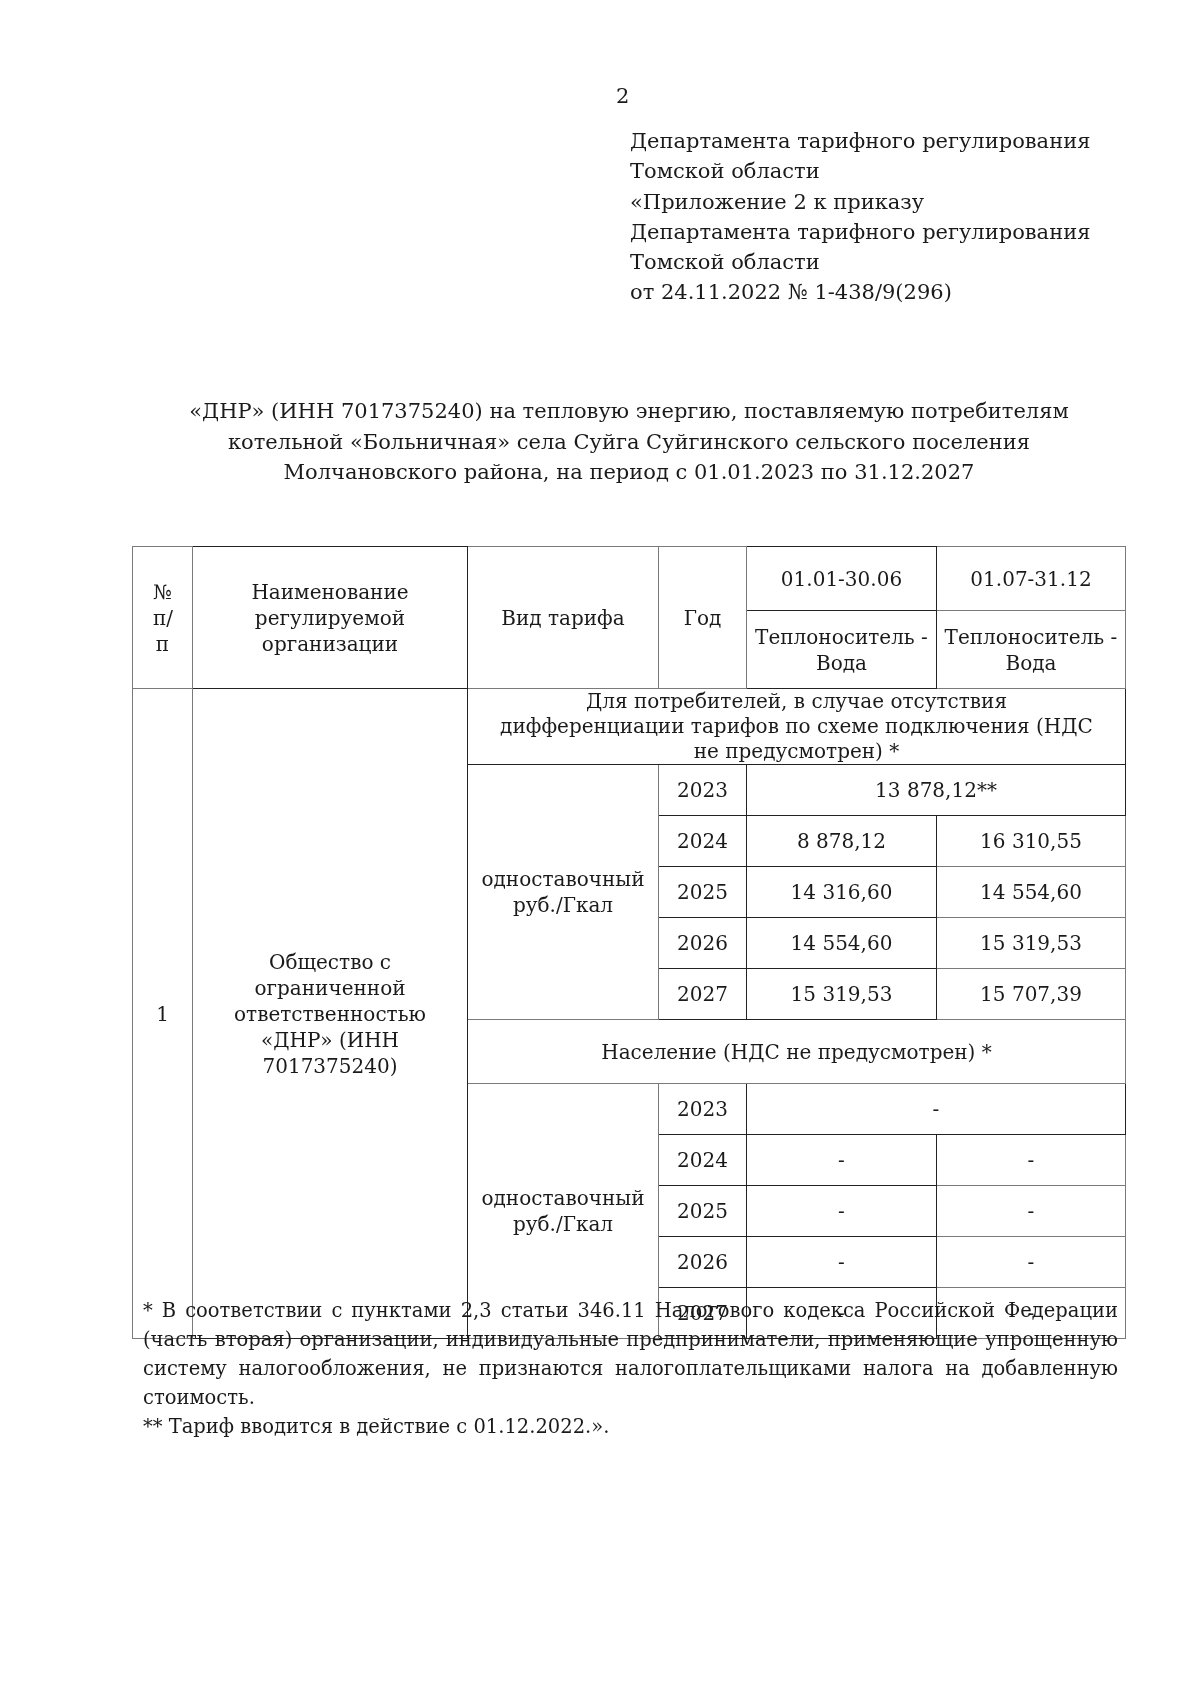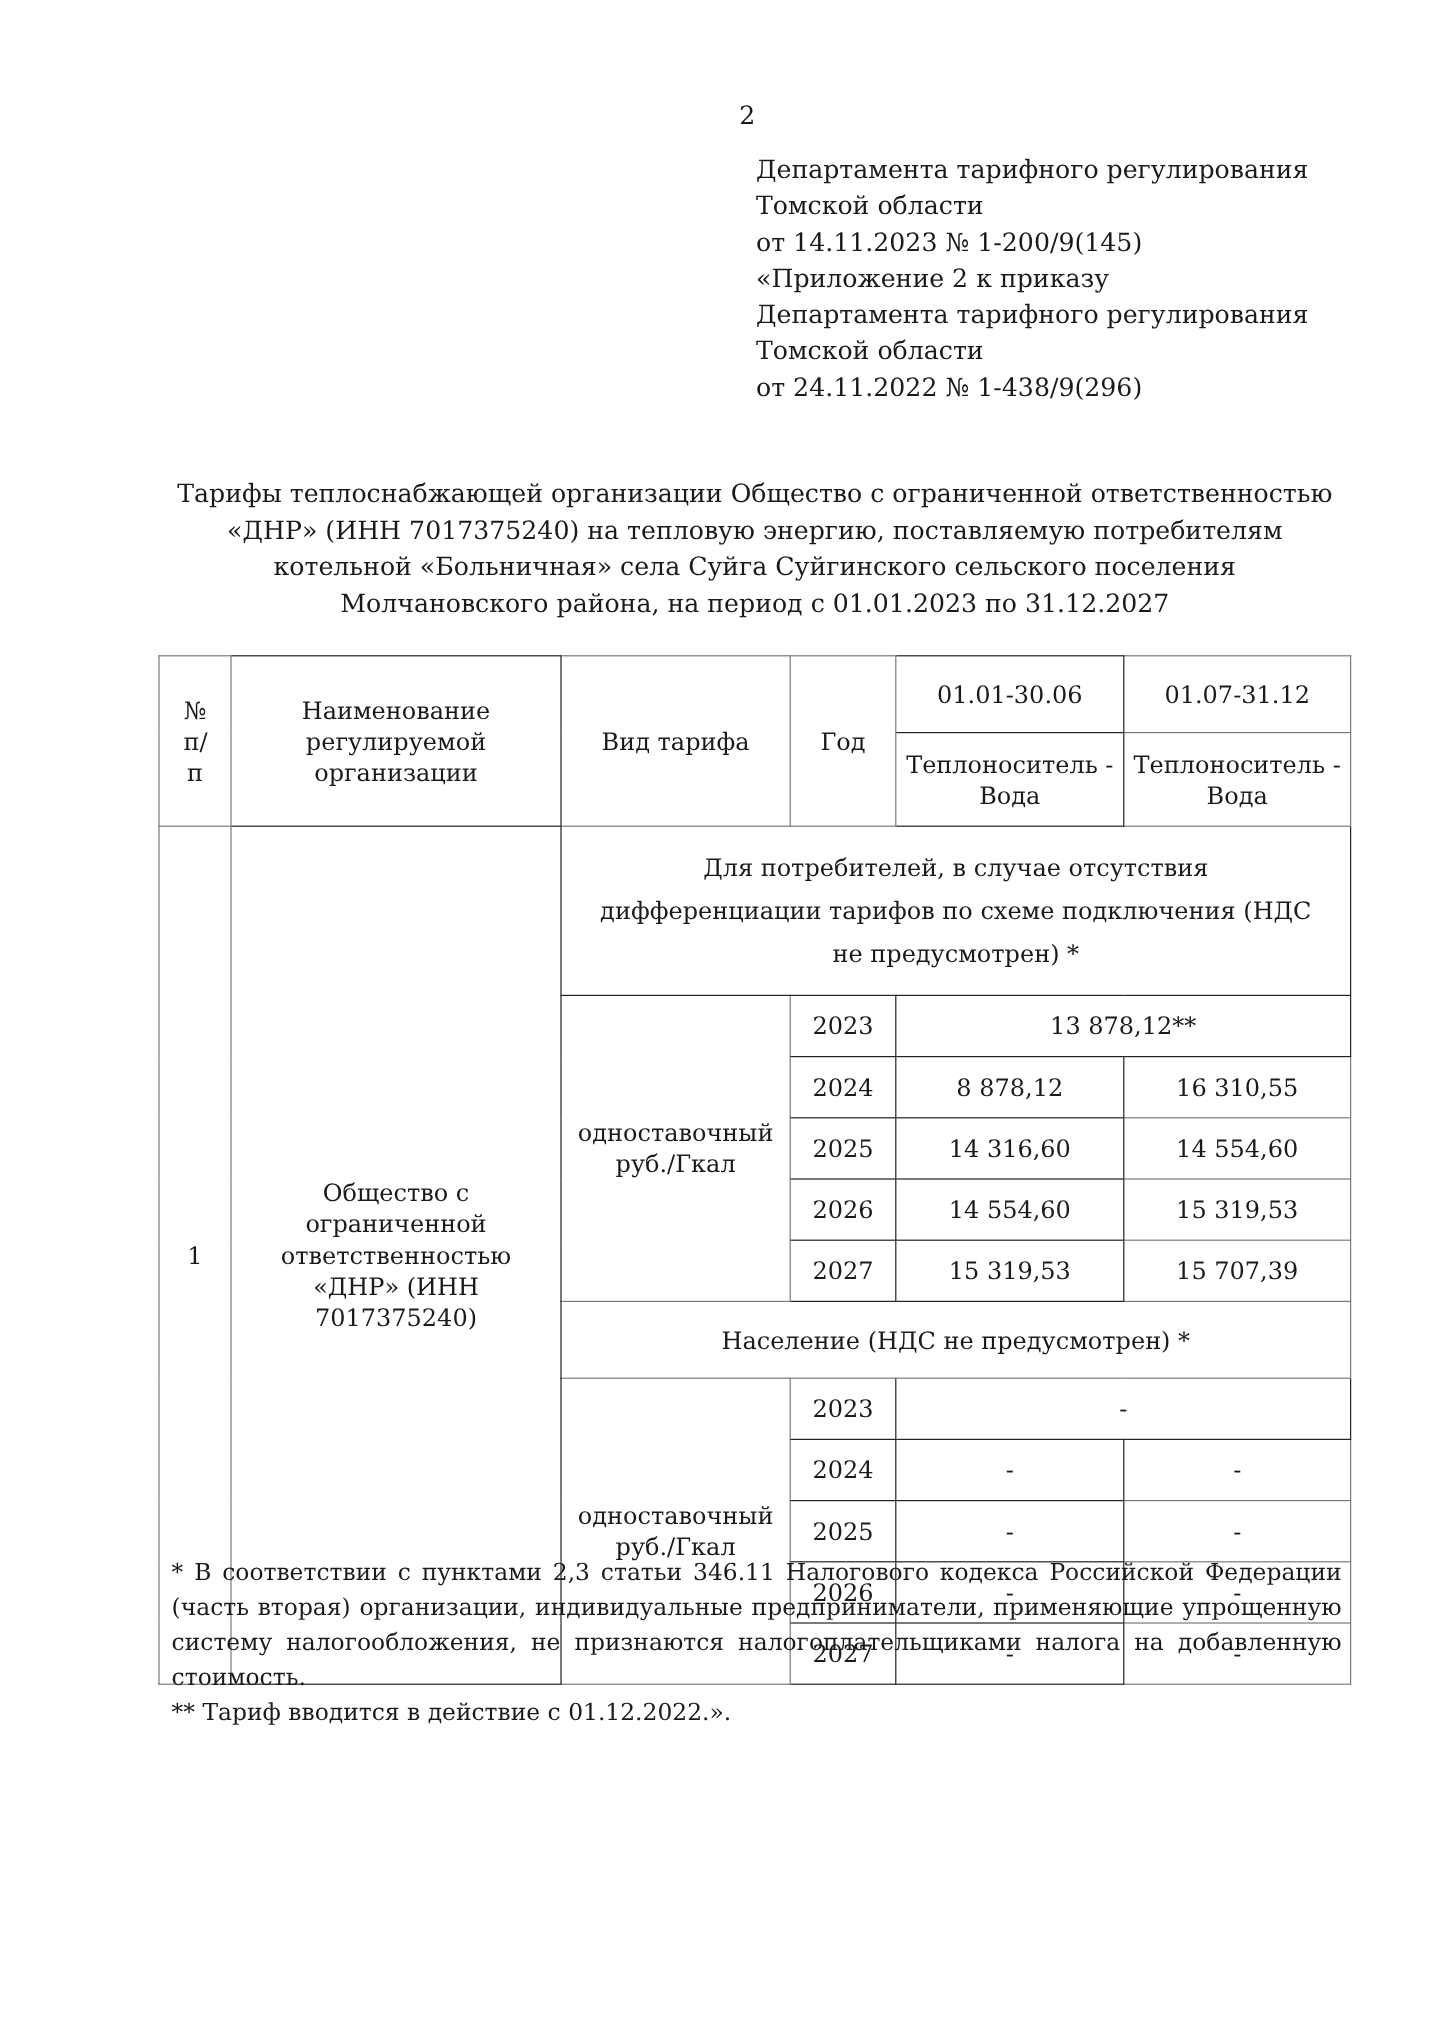--- a/index.html
+++ b/index.html
@@ -22,29 +22,27 @@
   .fn1 { text-align-last: left; }
 </style>
 </head>
 <body>
 
 <div class="page-num">2</div>
 
 <div class="appendix">
   <div>Департамента тарифного регулирования</div>
   <div>Томской области</div>
-  <div>от 14.11.2023 № 1-200/9(145)</div>
   <div>«Приложение 2 к приказу</div>
   <div>Департамента тарифного регулирования</div>
   <div>Томской области</div>
   <div>от 24.11.2022 № 1-438/9(296)</div>
 </div>
 
 <div class="title">
-  <div>Тарифы теплоснабжающей организации Общество с ограниченной ответственностью</div>
   <div>«ДНР» (ИНН 7017375240) на тепловую энергию, поставляемую потребителям</div>
   <div>котельной «Больничная» села Суйга Суйгинского сельского поселения</div>
   <div>Молчановского района, на период с 01.01.2023 по 31.12.2027</div>
 </div>
 
 <table class="tariffs">
   <colgroup>
     <col style="width:60px">
       <col style="width:275px">
       <col style="width:191px">
@@ -62,21 +60,21 @@
     <td>01.07-31.12</td>
   </tr>
   <tr style="height:78px">
     <td class="dk">Теплоноситель - Вода</td>
     <td>Теплоноситель - Вода</td>
   </tr>
 
   <tr style="height:56px">
     <td rowspan="12">1</td>
     <td rowspan="12" class="dk" style="padding:16px 40px">Общество с ограниченной ответственностью «ДНР» (ИНН 7017375240)</td>
-    <td colspan="4" class="dk" style="padding:16px 28px;line-height:36px">Для потребителей, в случае отсутствия дифференциации тарифов по схеме подключения (НДС не предусмотрен) *</td>
+    <td colspan="4" class="dk" style="padding:0 28px;line-height:25px">Для потребителей, в случае отсутствия дифференциации тарифов по схеме подключения (НДС не предусмотрен) *</td>
   </tr>
   <tr style="height:47px">
     <td rowspan="5" style="padding:0 10px">одноставочный руб./Гкал</td>
     <td class="dk">2023</td>
     <td colspan="2" class="dk">13 878,12**</td>
   </tr>
   <tr style="height:47px">
     <td class="dk">2024</td>
     <td class="dk">8 878,12</td>
     <td>16 310,55</td>

